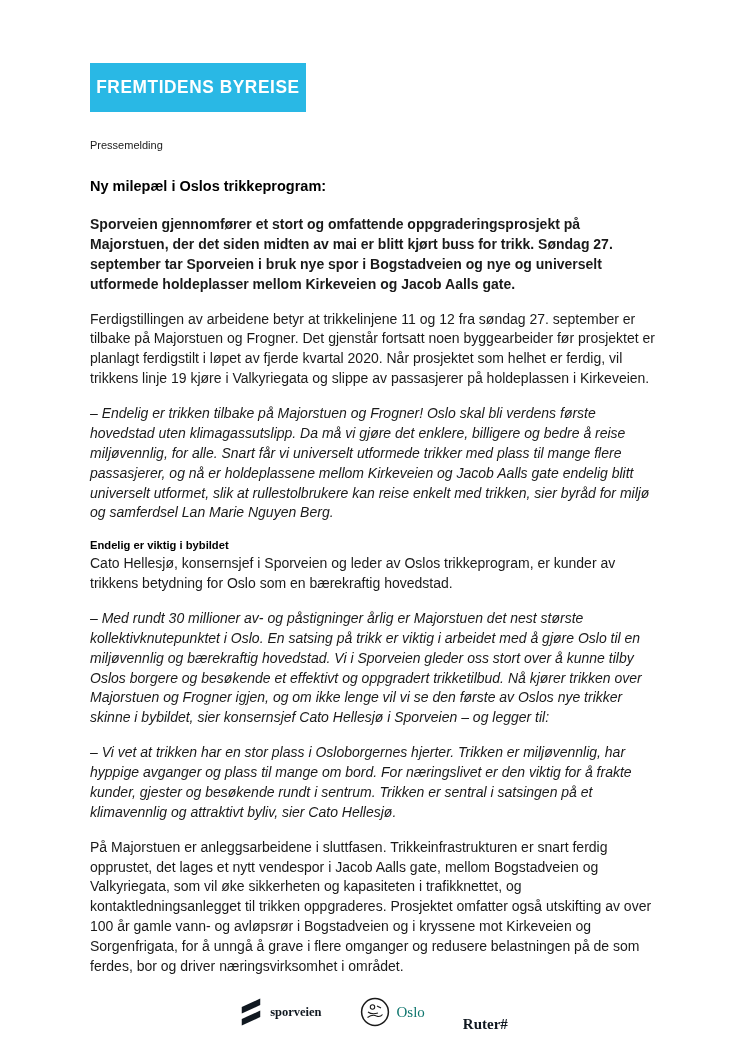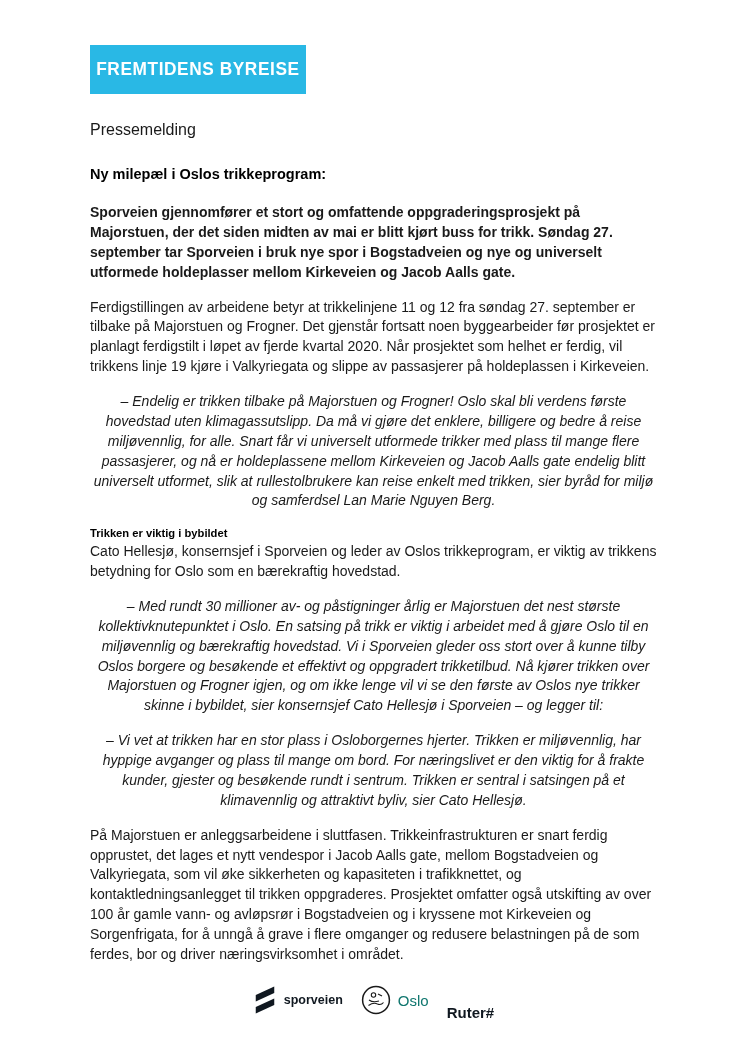--- a/index.html
+++ b/index.html
@@ -7,42 +7,42 @@
   body {
     width: 746px;
     height: 1056px;
     overflow: hidden;
     font-family: "Liberation Sans", sans-serif;
     color: #1a1a1a;
   }
   .page {
     width: 746px;
     height: 1056px;
-    padding: 45px 89px 0 90px;
+    padding: 63px 89px 0 90px;
     background: #ffffff;
   }
   .brand-logo {
     width: 216px;
     height: 49px;
     background: #29b8e5;
     display: flex;
     align-items: center;
     justify-content: center;
     margin-bottom: 27px;
   }
   .brand-logo .logo-text {
     color: #ffffff;
     font-weight: bold;
     font-size: 18px;
     letter-spacing: 0.6px;
     white-space: nowrap;
     transform: scaleX(0.96);
   }
   .doc-type {
-    font-size: 16px;
+    font-size: 11px;
     margin-bottom: 27px;
   }
   .kicker {
     font-size: 14.5px;
     font-weight: bold;
     color: #000000;
     margin-bottom: 21px;
   }
   .title {
     font-size: 24px;
@@ -50,34 +50,35 @@
     color: #000000;
     letter-spacing: -0.2px;
     margin-bottom: 26px;
   }
   .body-text {
     font-size: 14px;
     line-height: 1.42;
     margin-bottom: 15px;
   }
   .lead { font-weight: bold; }
-  .quote { font-style: italic; text-align: center; }
+  .quote { font-style: italic; }
   .sub-heading {
     font-size: 11.2px;
     line-height: 1.42;
     font-weight: bold;
     color: #000000;
     margin-bottom: 0;
   }
   .footer {
     margin-top: 4px;
     display: flex;
     align-items: center;
     justify-content: center;
-    gap: 18px;
+    gap: 38px;
+    font-family: Liberation Serif, serif;
   }
   .footer-item {
     display: flex;
     align-items: center;
     gap: 7px;
   }
   .sporveien-label {
     font-size: 12.5px;
     font-weight: bold;
     color: #101820;
@@ -106,22 +107,22 @@
 
   <p class="doc-type">Pressemelding</p>
 
   <h2 class="kicker">Ny milepæl i Oslos trikkeprogram:</h2>
 
   <p class="body-text lead">Sporveien gjennomfører et stort og omfattende oppgraderingsprosjekt på Majorstuen, der det siden midten av mai er blitt kjørt buss for trikk. Søndag 27. september tar Sporveien i bruk nye spor i Bogstadveien og nye og universelt utformede holdeplasser mellom Kirkeveien og Jacob Aalls gate.</p>
 
   <p class="body-text">Ferdigstillingen av arbeidene betyr at trikkelinjene 11 og 12 fra søndag 27. september er tilbake på Majorstuen og Frogner. Det gjenstår fortsatt noen byggearbeider før prosjektet er planlagt ferdigstilt i løpet av fjerde kvartal 2020. Når prosjektet som helhet er ferdig, vil trikkens linje 19 kjøre i Valkyriegata og slippe av passasjerer på holdeplassen i Kirkeveien.</p>
   <p class="body-text quote">– Endelig er trikken tilbake på Majorstuen og Frogner! Oslo skal bli verdens første hovedstad uten klimagassutslipp. Da må vi gjøre det enklere, billigere og bedre å reise miljøvennlig, for alle. Snart får vi universelt utformede trikker med plass til mange flere passasjerer, og nå er holdeplassene mellom Kirkeveien og Jacob Aalls gate endelig blitt universelt utformet, slik at rullestolbrukere kan reise enkelt med trikken, sier byråd for miljø og samferdsel Lan Marie Nguyen Berg.</p>
 
-  <h3 class="sub-heading">Trikken er viktig i bybildet</h3>
-  <p class="body-text">Cato Hellesjø, konsernsjef i Sporveien og leder av Oslos trikkeprogram, er viktig av trikkens betydning for Oslo som en bærekraftig hovedstad.</p>
+  <h3 class="sub-heading">Endelig er viktig i bybildet</h3>
+  <p class="body-text">Cato Hellesjø, konsernsjef i Sporveien og leder av Oslos trikkeprogram, er kunder av trikkens betydning for Oslo som en bærekraftig hovedstad.</p>
   <p class="body-text quote">– Med rundt 30 millioner av- og påstigninger årlig er Majorstuen det nest største kollektivknutepunktet i Oslo. En satsing på trikk er viktig i arbeidet med å gjøre Oslo til en miljøvennlig og bærekraftig hovedstad. Vi i Sporveien gleder oss stort over å kunne tilby Oslos borgere og besøkende et effektivt og oppgradert trikketilbud. Nå kjører trikken over Majorstuen og Frogner igjen, og om ikke lenge vil vi se den første av Oslos nye trikker skinne i bybildet, sier konsernsjef Cato Hellesjø i Sporveien – og legger til:</p>
   <p class="body-text quote">– Vi vet at trikken har en stor plass i Osloborgernes hjerter. Trikken er miljøvennlig, har hyppige avganger og plass til mange om bord. For næringslivet er den viktig for å frakte kunder, gjester og besøkende rundt i sentrum. Trikken er sentral i satsingen på et klimavennlig og attraktivt byliv, sier Cato Hellesjø.</p>
 
   <p class="body-text">På Majorstuen er anleggsarbeidene i sluttfasen. Trikkeinfrastrukturen er snart ferdig opprustet, det lages et nytt vendespor i Jacob Aalls gate, mellom Bogstadveien og Valkyriegata, som vil øke sikkerheten og kapasiteten i trafikknettet, og kontaktledningsanlegget til trikken oppgraderes. Prosjektet omfatter også utskifting av over 100 år gamle vann- og avløpsrør i Bogstadveien og i kryssene mot Kirkeveien og Sorgenfrigata, for å unngå å grave i flere omganger og redusere belastningen på de som ferdes, bor og driver næringsvirksomhet i området.</p>
 
   <div class="footer">
 
     <div class="footer-item">
       <span>
         <svg width="24" height="28" viewBox="0 0 52 60" aria-hidden="true">

